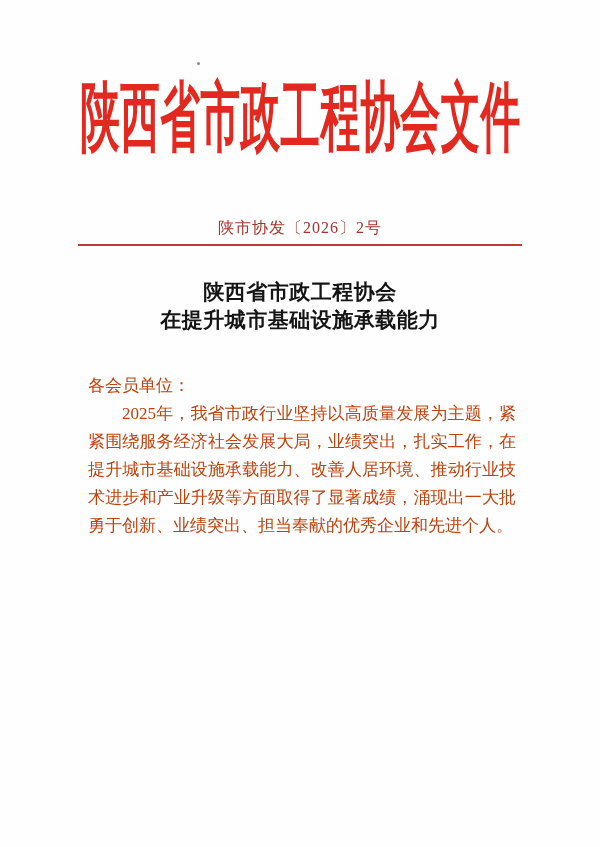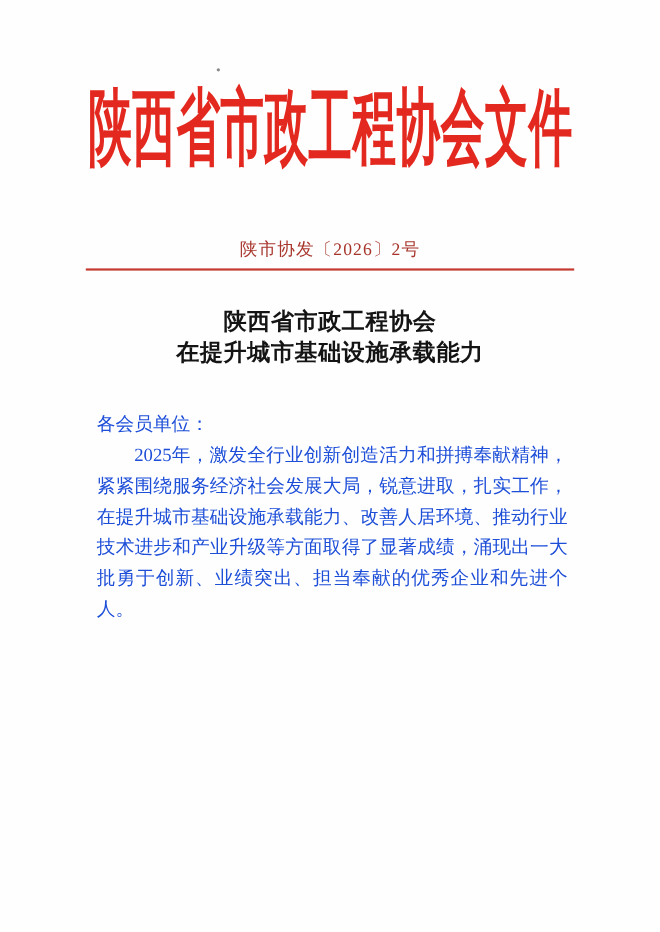--- a/index.html
+++ b/index.html
@@ -62,21 +62,21 @@
     font-size: 21px;
     line-height: 28px;
     color: #141414;
     letter-spacing: 0.5px;
   }
   .body-block {
     margin: 38px 84px 0 88px;
     font-size: 17px;
     line-height: 28px;
     text-align: justify;
-    color: #1d4ed8;
+    color: #c2410c;
   }
   .salutation {
     margin: 0;
   }
   .para {
     margin: 0;
     text-indent: 2em;
   }
 </style>
 </head>
@@ -94,16 +94,16 @@
 
   <div class="red-line"></div>
 
   <div class="doc-title">
     <div>陕西省市政工程协会</div>
     <div>在提升城市基础设施承载能力</div>
   </div>
 
   <div class="body-block">
     <p class="salutation">各会员单位：</p>
-    <p class="para">2025年，激发全行业创新创造活力和拼搏奉献精神，紧紧围绕服务经济社会发展大局，锐意进取，扎实工作，在提升城市基础设施承载能力、改善人居环境、推动行业技术进步和产业升级等方面取得了显著成绩，涌现出一大批勇于创新、业绩突出、担当奉献的优秀企业和先进个人。</p>
+    <p class="para">2025年，我省市政行业坚持以高质量发展为主题，紧紧围绕服务经济社会发展大局，业绩突出，扎实工作，在提升城市基础设施承载能力、改善人居环境、推动行业技术进步和产业升级等方面取得了显著成绩，涌现出一大批勇于创新、业绩突出、担当奉献的优秀企业和先进个人。</p>
   </div>
 
 </div>
 
 </body></html>

